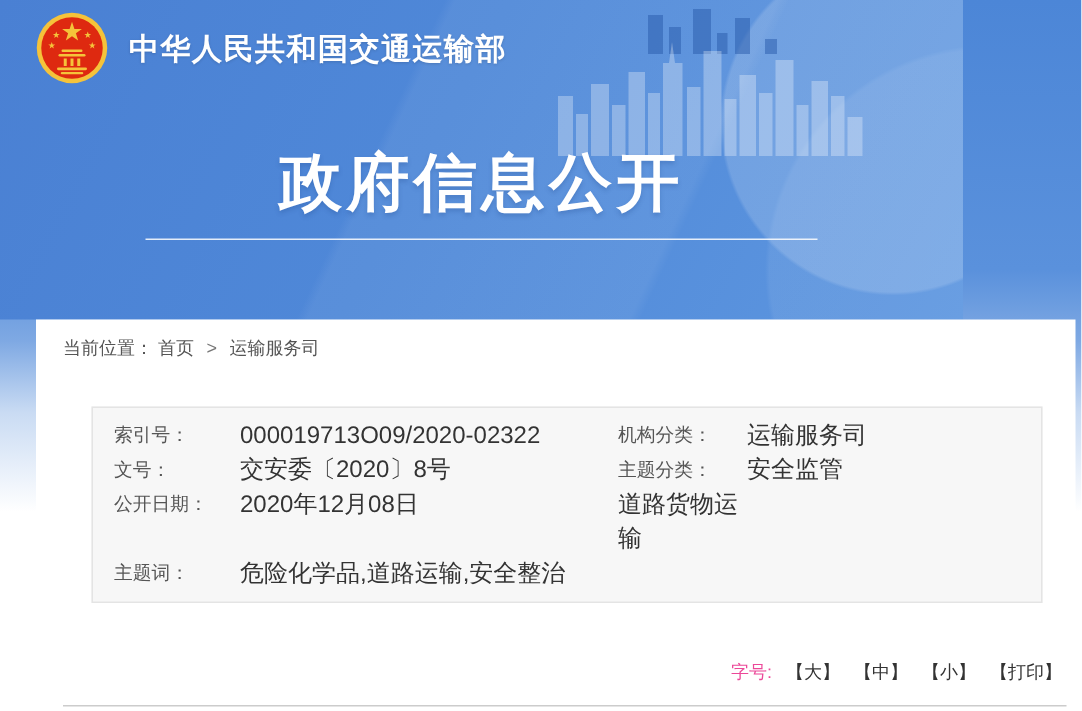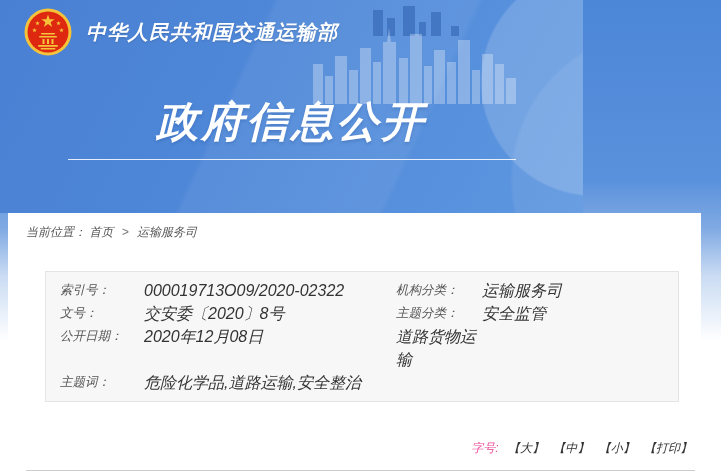--- a/index.html
+++ b/index.html
@@ -3,39 +3,39 @@
 <meta charset="utf-8">
 <style>
   * { margin:0; padding:0; box-sizing:border-box; }
   html,body { width:721px; height:474px; overflow:hidden; }
   body { font-family:"Liberation Sans","DejaVu Sans",sans-serif; }
 
   .page { position:relative; width:721px; height:474px;
     background:linear-gradient(180deg,#4c86d7 0%,#5a91dc 38%,#7fa9e3 48%,#c9dbf3 58%,#ffffff 72%); }
 
   
-  .banner { position:absolute; top:0; left:0; width:583px; height:213px; overflow:hidden;
-    background:linear-gradient(118deg,#4a80d3 0%,#4f88d8 45%,#5e97e0 100%);font-style:italic; }
+  .banner { position:absolute; top:0; left:0; width:642px; height:213px; overflow:hidden;
+    background:linear-gradient(118deg,#4a80d3 0%,#4f88d8 45%,#5e97e0 100%); }
   .banner::before { content:""; position:absolute; left:0; top:0; right:0; bottom:0;
     background:
       radial-gradient(115px at 595px 82px, rgba(255,255,255,0.16) 0 98%, rgba(255,255,255,0) 100%),
       radial-gradient(150px at 660px 180px, rgba(255,255,255,0.07) 0 98%, rgba(255,255,255,0) 100%),
       linear-gradient(115deg, rgba(255,255,255,0) 40%, rgba(255,255,255,0.06) 41%, rgba(255,255,255,0.06) 70%, rgba(255,255,255,0) 71%); }
   .brand { position:absolute; left:24px; top:8px; display:flex; align-items:center; }
   .emblem { width:48px; height:48px; flex:0 0 auto; }
   .site-name { color:#fff; font-size:20px; font-weight:bold; margin-left:14px; letter-spacing:1px;
     text-shadow:0 1px 2px rgba(0,0,0,0.15); }
   .skyline { position:absolute; right:42px; top:4px; }
   .banner-title-wrap { position:absolute; left:0; right:0; top:94px; text-align:center; }
   .banner-title { color:#fff; font-size:42px; font-weight:bold; letter-spacing:3px;
     text-shadow:0 2px 3px rgba(30,70,140,0.25); }
   .banner-underline { width:448px; height:1px; background:rgba(255,255,255,0.85); margin:9px auto 0; }
 
   
-  .content { position:absolute; top:213px; left:8px; width:693px; height:261px; background:#fff;font-style:italic; }
+  .content { position:absolute; top:213px; left:24px; width:693px; height:261px; background:#fff; }
   .breadcrumb { padding:10px 0 0 18px; font-size:12px; color:#555; line-height:18px; }
   .breadcrumb a { color:#555; text-decoration:none; cursor:pointer; }
   .crumb-sep { margin:0 5px; color:#777; }
 
   .meta-box { margin:30px 22px 0 37px; background:#f7f7f7; border:1px solid #e4e4e4; padding:7px 0 7px 14px; }
   .meta-row { display:grid; grid-template-columns:84px 252px 86px 1fr; line-height:23px; }
   .meta-label { color:#555; font-size:12.5px; }
   .meta-value { color:#333; font-size:16px; }
 
   .doc-title { margin:22px 28px 0; text-align:center; color:#2e66a3; font-size:18px;

